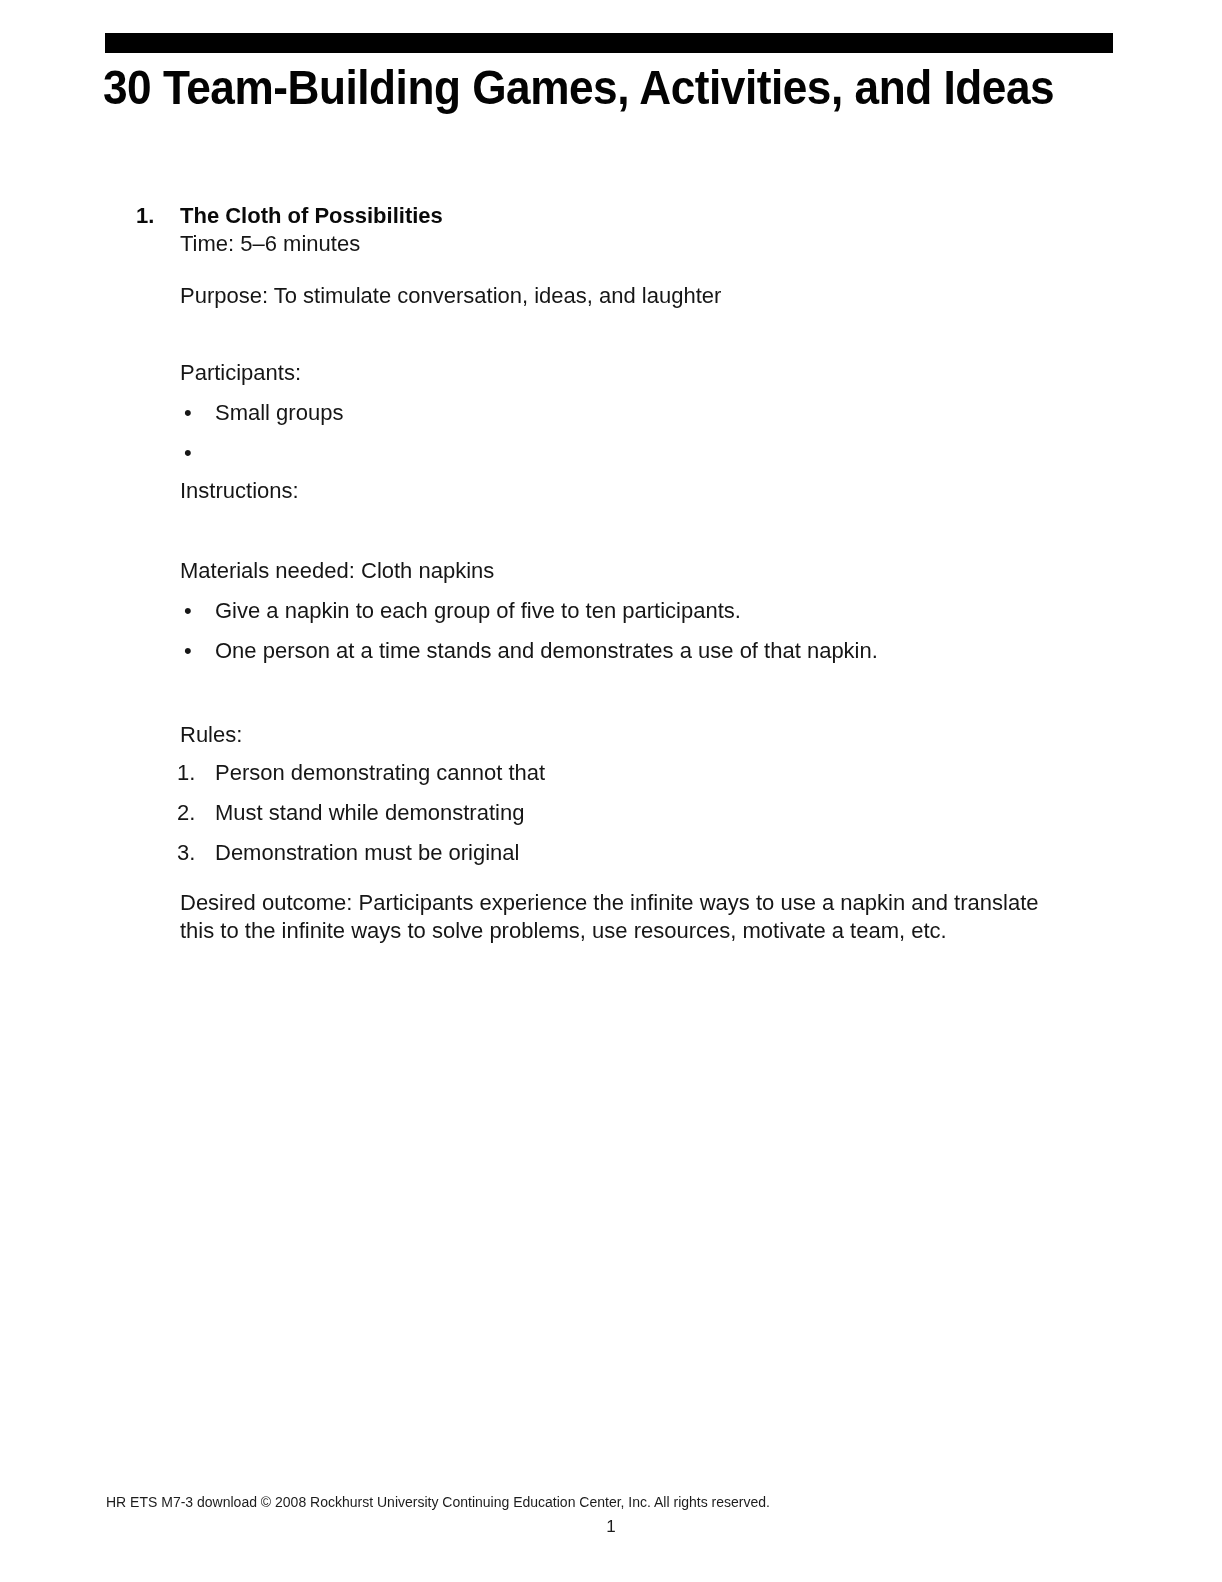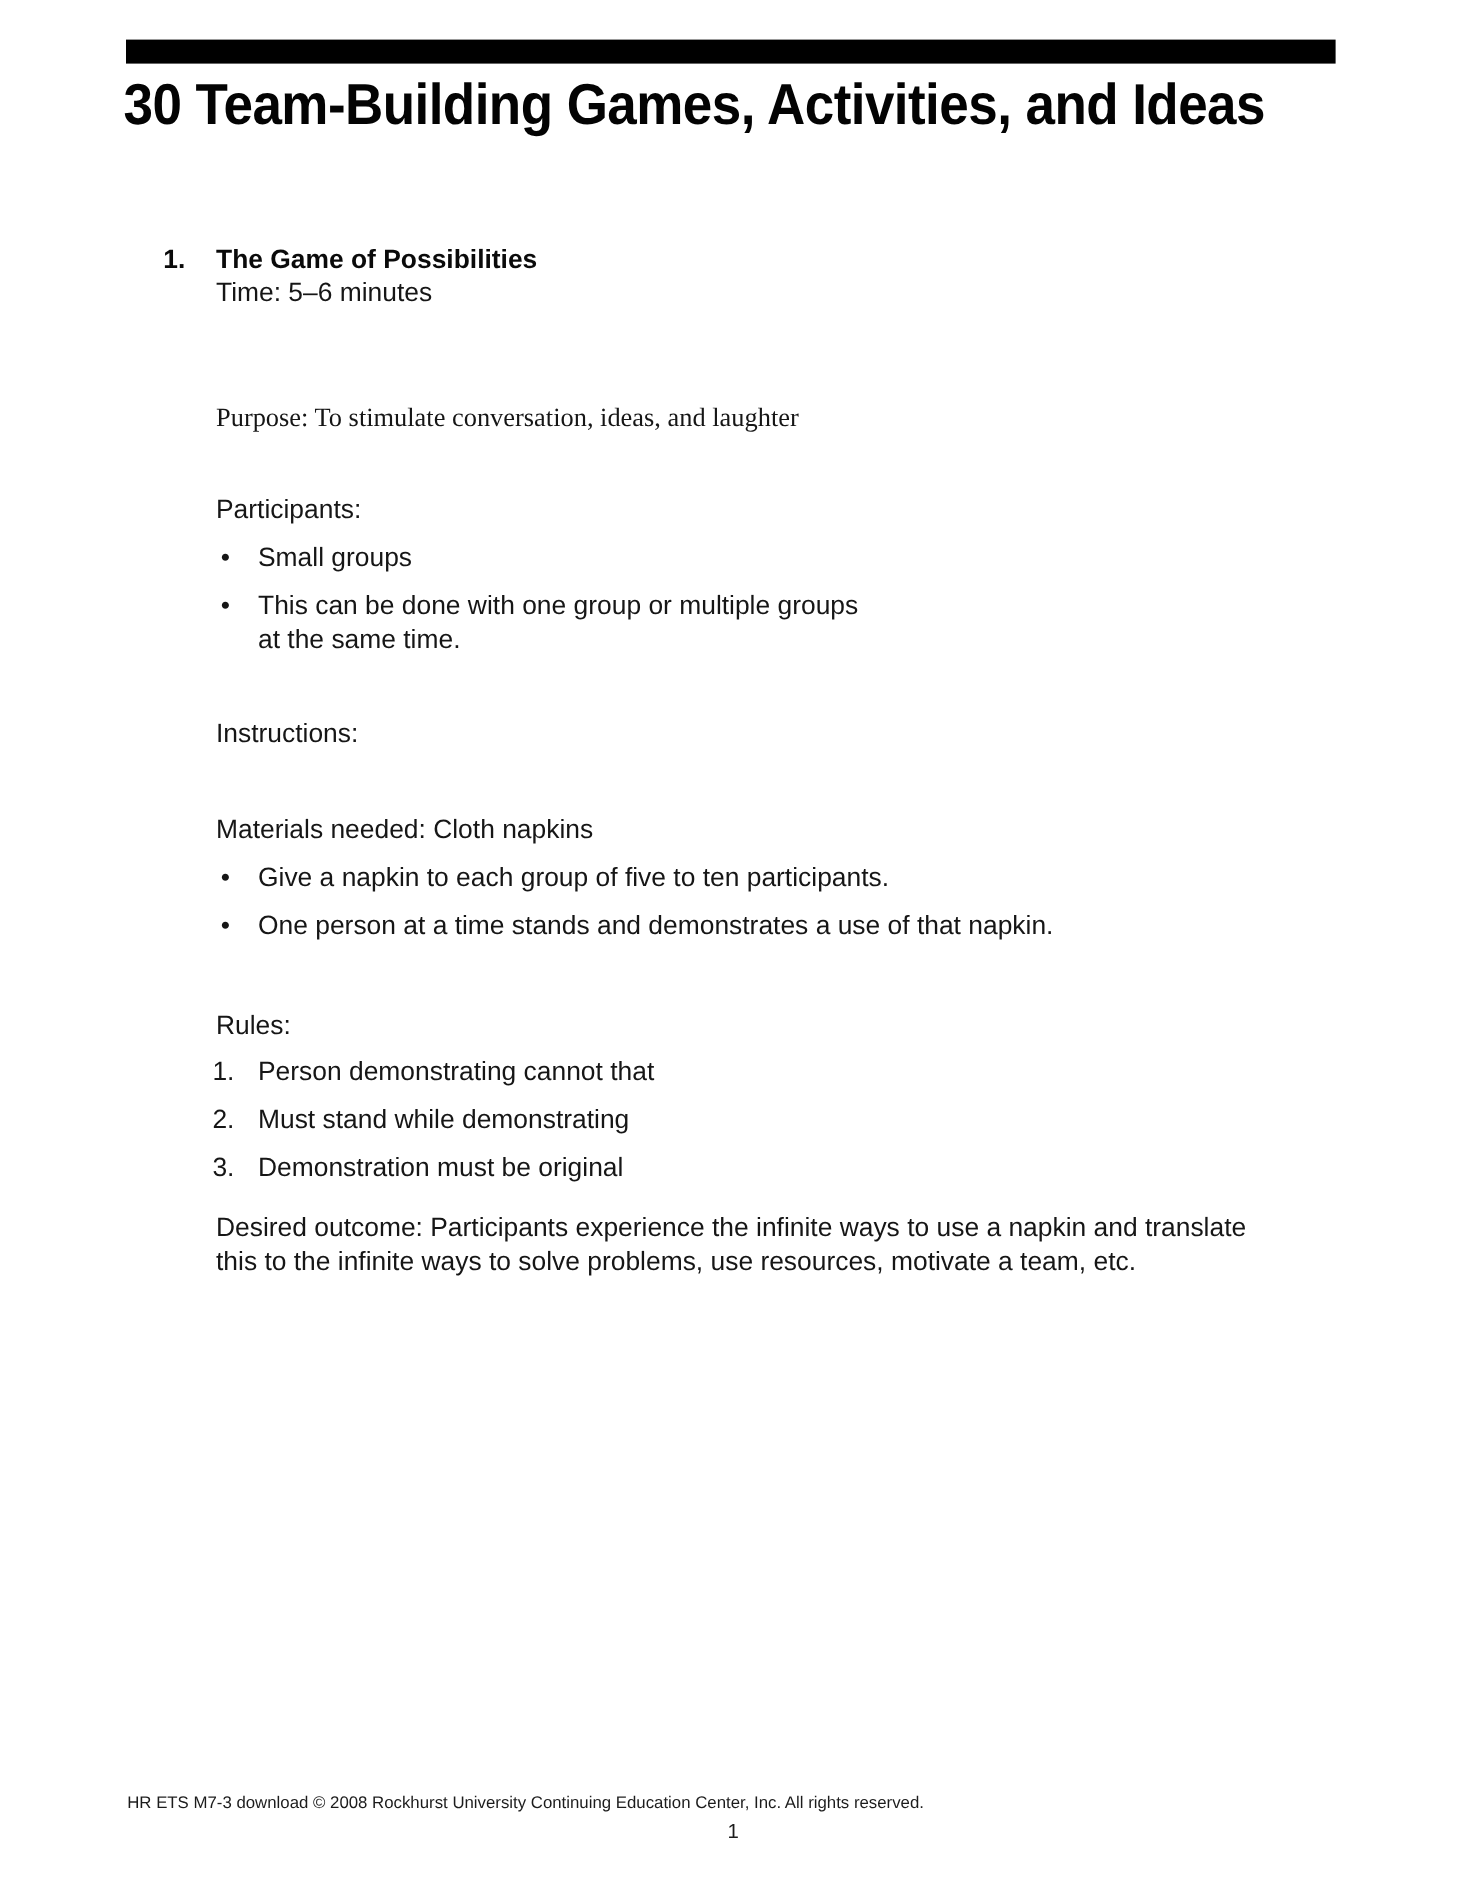--- a/index.html
+++ b/index.html
@@ -55,21 +55,21 @@
   .activity-num {
     position: absolute;
     left: 136px;
     top: 0;
   }
   .line {
     margin: 0;
     padding-left: 180px;
   }
   .time-line        { margin-top: 0; }
-  .purpose-line     { margin-top: 76px; font-family: Liberation Serif, serif; }
+  .purpose-line     { margin-top: 24px; }
   .participants-label { margin-top: 49px; }
   .materials-line   { margin-top: 52px; }
   .instructions-label { margin-top: 50px; }
   .rules-label      { margin-top: 56px; }
   .outcome-line     { margin-top: 22px; }
   .outcome-text     { display: inline-block; max-width: 880px; }
 
   ul.bullets, ol.rules {
     list-style: none;
     margin: 0;
@@ -125,37 +125,36 @@
 <div class="page">
 
   <div class="top-bar"></div>
 
   <h1 class="doc-title">30 Team-Building Games, Activities, and Ideas</h1>
 
   <div class="content">
 
     <div class="activity-heading">
       <span class="activity-num">1.</span>
-      <span>The Game of Possibilities</span>
+      <span>The Cloth of Possibilities</span>
     </div>
 
     <p class="line time-line">Time: 5–6 minutes</p>
 
     <p class="line purpose-line">Purpose: To stimulate conversation, ideas, and laughter</p>
 
     <p class="line participants-label">Participants:</p>
 
     <ul class="bullets">
       <li>
         <span class="bullet-glyph">•</span>
         <span>Small groups</span>
       </li>
       <li>
         <span class="bullet-glyph">•</span>
-        <span class="wrap-515">This can be done with one group or multiple groups at the same time.</span>
       </li>
     </ul>
 
     <p class="line instructions-label">Instructions:</p>
 
     <p class="line materials-line">Materials needed: Cloth napkins</p>
 
     <ul class="bullets">
       <li>
         <span class="bullet-glyph">•</span>

